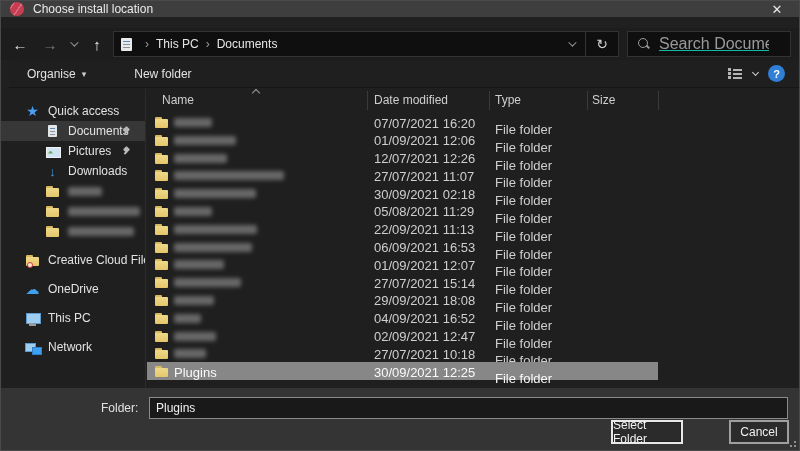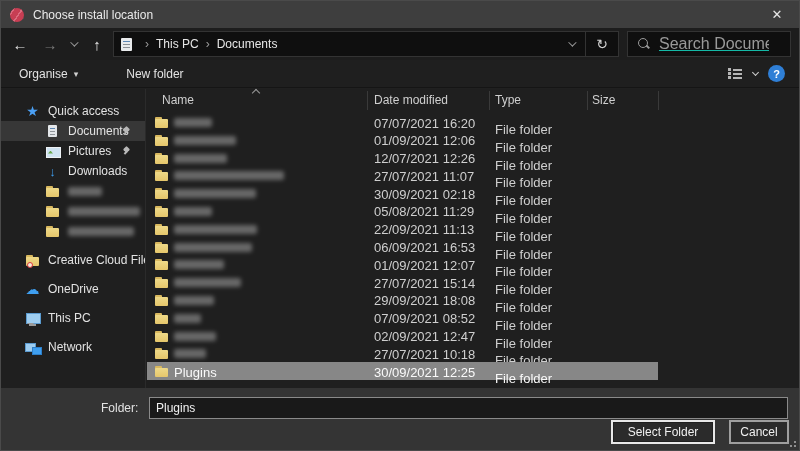--- a/index.html
+++ b/index.html
@@ -2,21 +2,21 @@
 <html><head>
 <meta charset="utf-8">
 <style>
   * { margin:0; padding:0; box-sizing:border-box; }
   html,body { width:800px; height:451px; background:#202020; overflow:hidden;
     font-family:"Liberation Sans","DejaVu Sans",sans-serif; }
   .window { position:relative; width:800px; height:451px; background:#202020;
     box-shadow: inset 0 0 0 1px #4a4a4a; color:#d8d8d8; }
 
   
-  .titlebar { position:absolute; left:1px; top:1px; right:1px; height:27px;
+  .titlebar { position:absolute; left:1px; top:1px; right:1px; height:16px;
     background:#3e3e3e; display:flex; align-items:center; }
   .app-icon { width:14px; height:14px; border-radius:50%; margin:0 9px 0 9px;
     background:#c73e53; position:relative; overflow:hidden; flex:0 0 auto; }
   .app-icon::after { content:""; position:absolute; inset:0;
     background:repeating-linear-gradient(125deg, transparent 0 3px, #db6b7e 3px 4.5px, transparent 4.5px 7px); }
   .title-text { font-size:12px; color:#eaeaea; }
   .close-btn { margin-left:auto; width:44px; height:27px; display:flex; align-items:center;
     justify-content:center; color:#e6e6e6; font-size:13px; cursor:default; }
 
   
@@ -47,21 +47,21 @@
   .mag-icon { position:relative; width:13px; height:13px; margin:0 8px 0 10px; flex:0 0 auto; }
   .mag-icon::before { content:""; position:absolute; left:0; top:0; width:8px; height:8px;
     border:1.5px solid #9a9a9a; border-radius:50%; }
   .mag-icon::after { content:""; position:absolute; left:8px; top:8px; width:4px; height:1.5px;
     background:#9a9a9a; transform:rotate(45deg); }
   .searchbox input { background:transparent; border:none; outline:none; color:#14b8a6;
     font-size:16px; width:110px; font-family:inherit;text-decoration:underline; }
   .searchbox input::placeholder { color:#9a9a9a; }
 
   
-  .toolbar { position:absolute; left:1px; top:60px; right:1px; height:28px; background:#1f1f1f;
+  .toolbar { position:absolute; left:9px; top:60px; right:1px; height:28px; background:#1f1f1f;
     border-bottom:1px solid #151515; display:flex; align-items:center;text-align:right; }
   .tb-btn { font-size:12px; color:#e2e2e2; padding:0 10px; height:28px; display:flex;
     align-items:center; gap:6px; }
   .tb-organise { margin-left:8px; }
   .tb-newfolder { margin-left:28px; }
   .tb-caret { font-size:9px; color:#cfcfcf; }
   .tb-right { margin-left:auto; display:flex; align-items:center; margin-right:14px; gap:10px; }
   .view-icon { position:relative; width:15px; height:13px; }
   .view-icon::before { content:""; position:absolute; left:0; top:1px; width:3px; height:3px;
     background:#b5b5b5; box-shadow:0 4px 0 #b5b5b5, 0 8px 0 #b5b5b5; }
@@ -141,21 +141,21 @@
   .row .cell-size { position:absolute; left:445px; top:2.5px; }
 
   
   .footer { position:absolute; left:1px; right:1px; bottom:1px; height:62px; background:#343434; }
   .folder-label { position:absolute; left:100px; top:13px; font-size:12px; color:#e2e2e2; }
   .folder-input { position:absolute; left:148px; top:9px; width:639px; height:22px;
     background:#191919; border:1px solid #8a8a8a; color:#f0f0f0; font-size:12px;
     padding:0 6px; font-family:inherit; outline:none; }
   .btn { position:absolute; top:32px; height:24px; background:#2b2b2b; color:#f0f0f0;
     font-size:12px; display:flex; align-items:center; justify-content:center; }
-  .btn-select { left:610px; width:104px; border:2px solid #e8e8e8; box-shadow:0 0 0 1px #1f1f1f inset; }
+  .btn-select { left:610px; width:72px; border:2px solid #e8e8e8; box-shadow:0 0 0 1px #1f1f1f inset; }
   .btn-cancel { left:728px; width:60px; border:2px solid #9f9f9f; }
   .resize-grip { position:absolute; right:3px; bottom:3px; width:2px; height:2px; background:#8f8f8f;
     box-shadow:-4px 0 #8f8f8f, 0 -4px #8f8f8f; }
 </style>
 </head>
 <body>
 
 <div class="window">
 
   <div class="titlebar">
@@ -345,21 +345,21 @@
           <div class="row">
             <span class="folder-icon"></span>
             <span class="cell-blur blurline" style="width: 40px;"></span>
             <span class="cell-date">29/09/2021 18:08</span>
             <span class="cell-type">File folder</span>
             <span class="cell-size"></span>
           </div>
           <div class="row">
             <span class="folder-icon"></span>
             <span class="cell-blur blurline" style="width: 27px;"></span>
-            <span class="cell-date">07/09/2021 08:52</span>
+            <span class="cell-date">04/09/2021 16:52</span>
             <span class="cell-type">File folder</span>
             <span class="cell-size"></span>
           </div>
           <div class="row">
             <span class="folder-icon"></span>
             <span class="cell-blur blurline" style="width: 42px;"></span>
             <span class="cell-date">02/09/2021 12:47</span>
             <span class="cell-type">File folder</span>
             <span class="cell-size"></span>
           </div>

